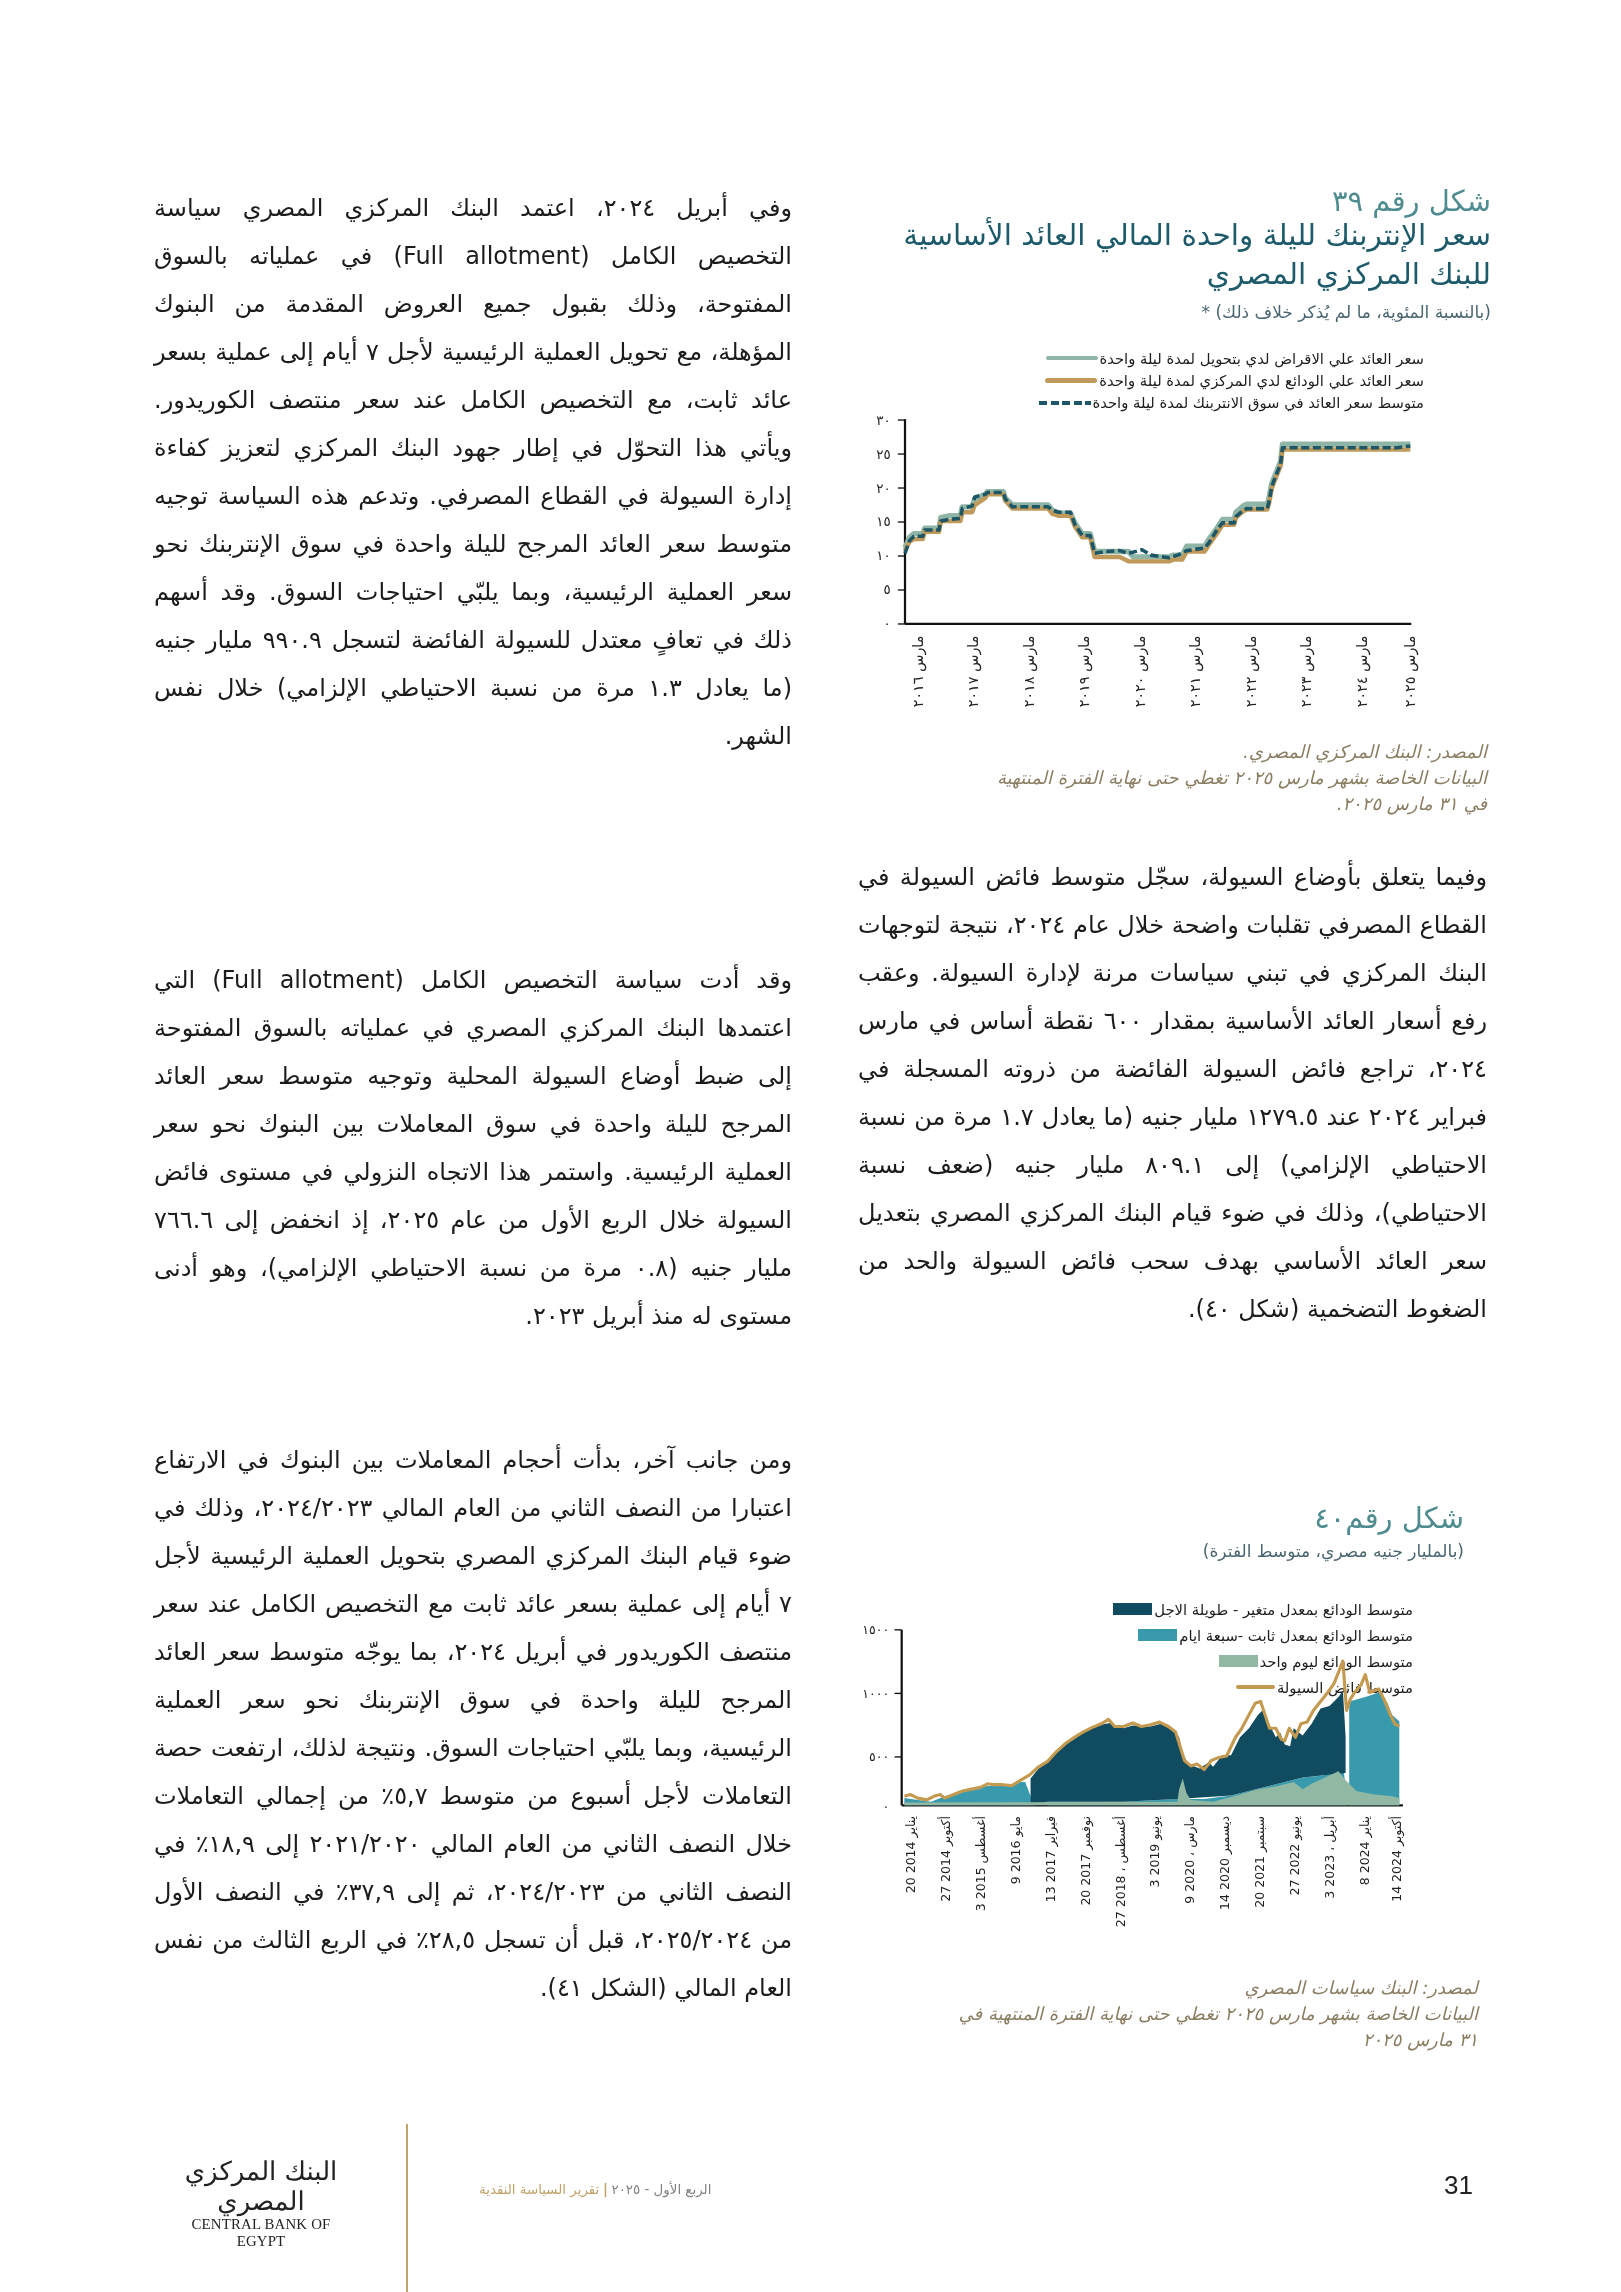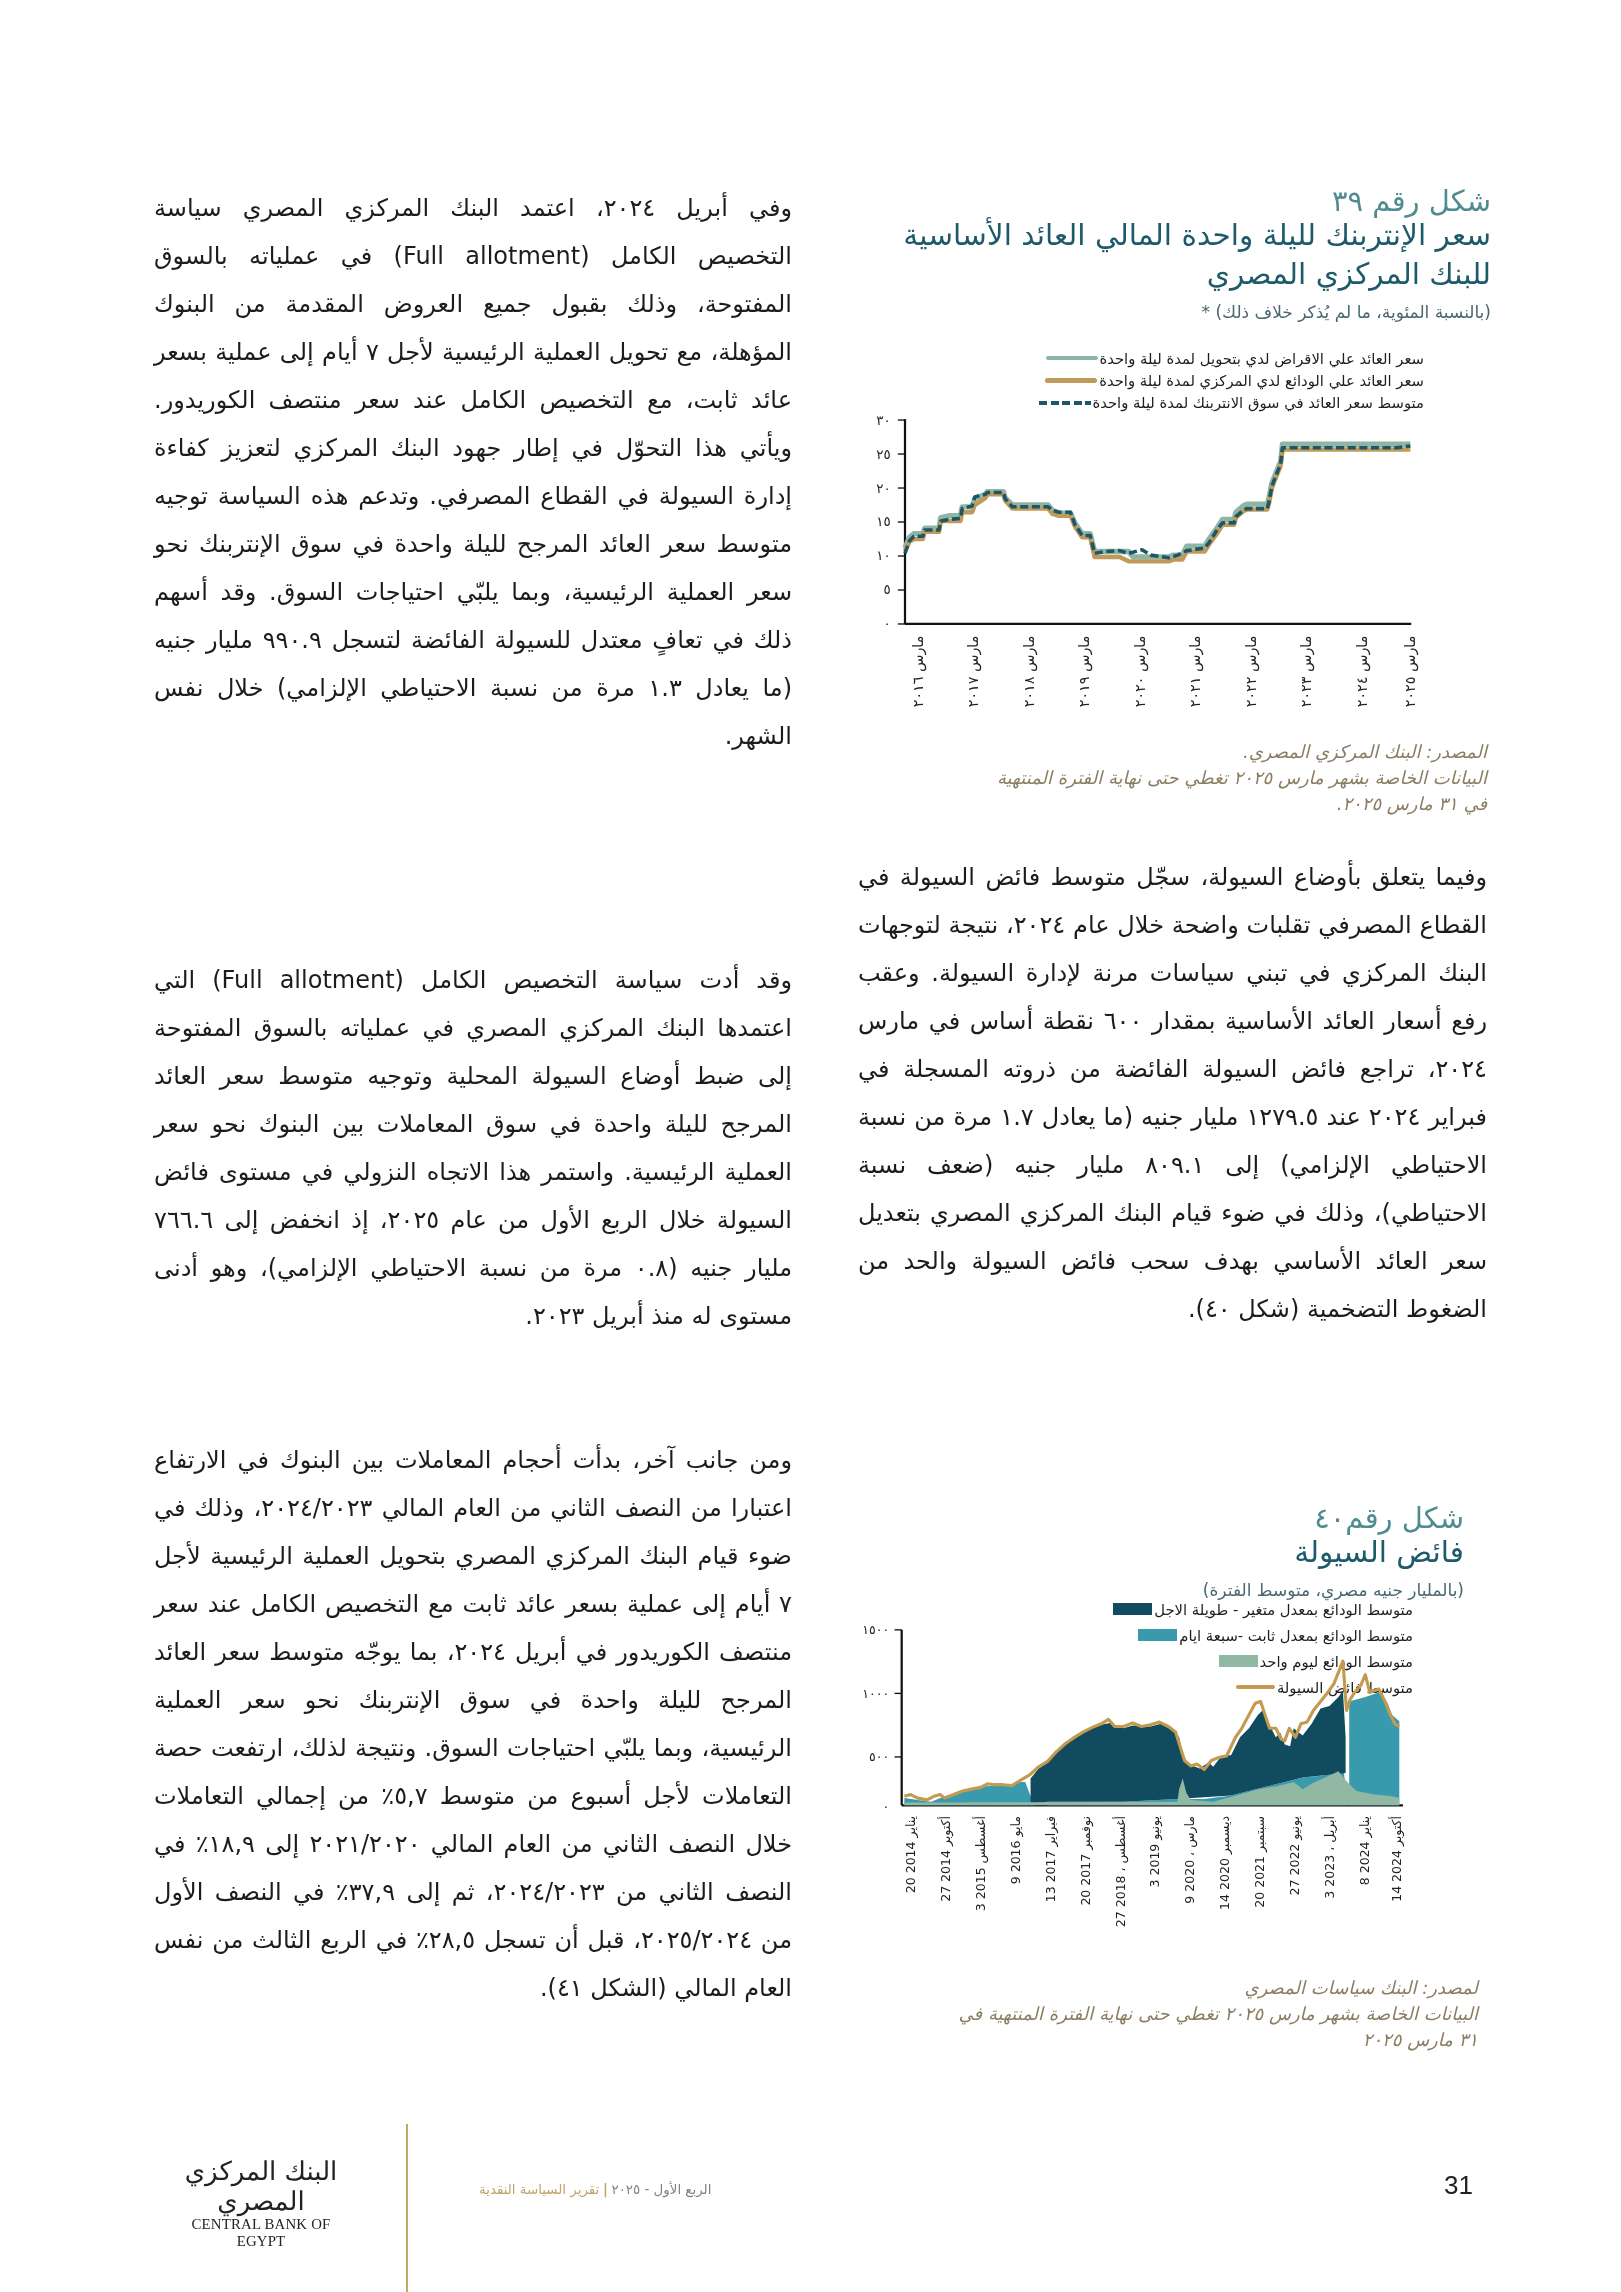--- a/index.html
+++ b/index.html
@@ -115,21 +115,20 @@
 <div class="source" style="left:860px; top:739px; width:627px;">
   <div>المصدر: البنك المركزي المصري.</div>
   <div>البيانات الخاصة بشهر مارس ٢٠٢٥ تغطي حتى نهاية الفترة المنتهية</div>
   <div>في ٣١ مارس ٢٠٢٥.</div>
 </div>
 
 <div class="col col-right para" style="top:853px; width:629px; left:858px;">وفيما يتعلق بأوضاع السيولة، سجّل متوسط فائض السيولة في القطاع المصرفي تقلبات واضحة خلال عام ٢٠٢٤، نتيجة لتوجهات البنك المركزي في تبني سياسات مرنة لإدارة السيولة. وعقب رفع أسعار العائد الأساسية بمقدار ٦٠٠ نقطة أساس في مارس ٢٠٢٤، تراجع فائض السيولة الفائضة من ذروته المسجلة في فبراير ٢٠٢٤ عند ١٢٧٩.٥ مليار جنيه (ما يعادل ١.٧ مرة من نسبة الاحتياطي الإلزامي) إلى ٨٠٩.١ مليار جنيه (ضعف نسبة الاحتياطي)، وذلك في ضوء قيام البنك المركزي المصري بتعديل سعر العائد الأساسي بهدف سحب فائض السيولة والحد من الضغوط التضخمية (شكل ٤٠).</div>
 
 <div class="col col-right" style="top:1462px;margin-top:41px;">
   <div class="fig-label" style="padding-right:27px;">شكل رقم٤٠</div>
-  <div class="fig-title" style="padding-right:27px;">فائض السيولة</div>
   <div class="fig-unit" style="padding-right:27px;">(بالمليار جنيه مصري، متوسط الفترة)</div>
 </div>
 
 <div class="legend" style="left:983px; top:1596px; width:430px;">
   <div class="legend-row" style="height:26px;">
     <span>متوسط الودائع بمعدل متغير - طويلة الاجل</span>
     <span class="legend-swatch" style="width:39px;height:11.6px;background:#114b5f;"></span>
   </div>
   <div class="legend-row" style="height:26px;">
     <span>متوسط الودائع بمعدل ثابت -سبعة ايام</span>

